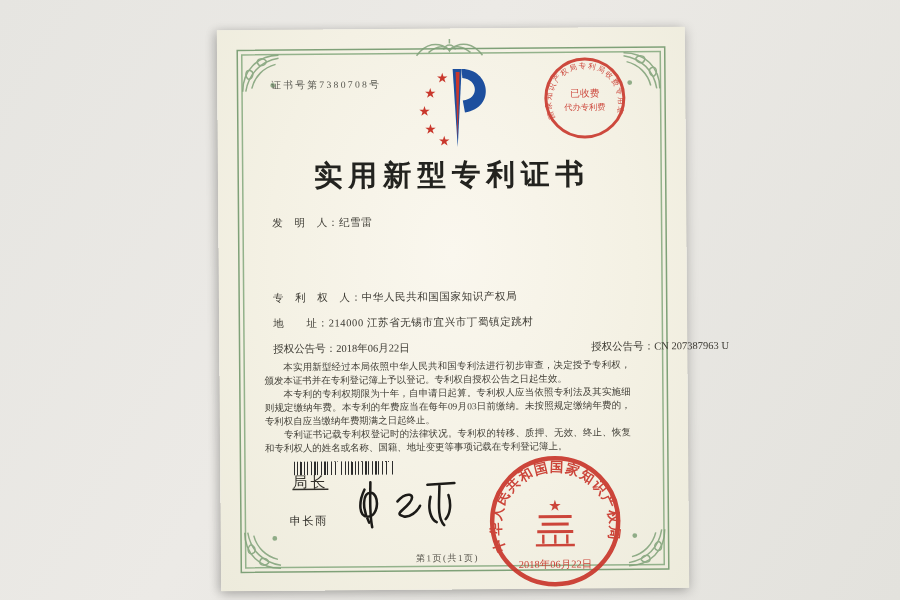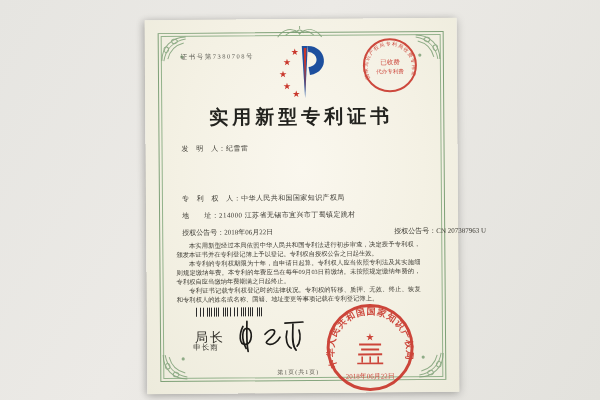--- a/index.html
+++ b/index.html
@@ -25,21 +25,21 @@
   .seal-top{position:absolute;left:216px;top:18px;width:58px;height:58px;opacity:.9;}
   .field{position:absolute;left:36px;font-size:7px;color:#3c3a33;letter-spacing:.4px;white-space:nowrap;}
   .f0{top:108px}.f1{top:124px}.f2{top:140px}.f3{top:157px}.f4{top:174px}.f5{top:191px}
   .grant{position:absolute;top:208px;left:36px;font-size:7px;color:#3c3a33;white-space:nowrap;}
   .grant-no{position:absolute;top:208px;left:216px;font-size:7px;color:#3c3a33;white-space:nowrap;margin-left:32px;}
   .paras{position:absolute;left:30px;top:221px;width:244px;font-size:6.3px;line-height:9px;
     color:#403e36;text-align:justify;}
   .paras p{margin:0;text-indent:2em;}
   .barcode{position:absolute;left:49px;top:288px;width:68px;height:9px;
     background:repeating-linear-gradient(90deg,#2c2c2c 0 1px,#f5f2e6 1px 2px,#2c2c2c 2px 2.6px,#f5f2e6 2.6px 4.4px,#2c2c2c 4.4px 5.2px,#f5f2e6 5.2px 6.8px);}
-  .comm-label{position:absolute;left:48px;top:309px;font-size:13px;color:#33312b;letter-spacing:2px;}
+  .comm-label{position:absolute;left:48px;top:295px;font-size:10px;color:#33312b;letter-spacing:2px;text-decoration:underline;}
   .comm-name{position:absolute;left:46px;top:323px;font-size:7.5px;color:#33312b;letter-spacing:1px;}
   .signature{position:absolute;left:88px;top:299px;width:70px;height:36px;}
   .seal-office{position:absolute;left:178px;top:284px;width:90px;height:90px;opacity:.92;}
   .footer-page{position:absolute;left:0;right:10px;top:349px;text-align:center;font-size:6px;color:#55534a;letter-spacing:1px;}
 </style>
 </head>
 <body>
 
 <div class="paper">
 

